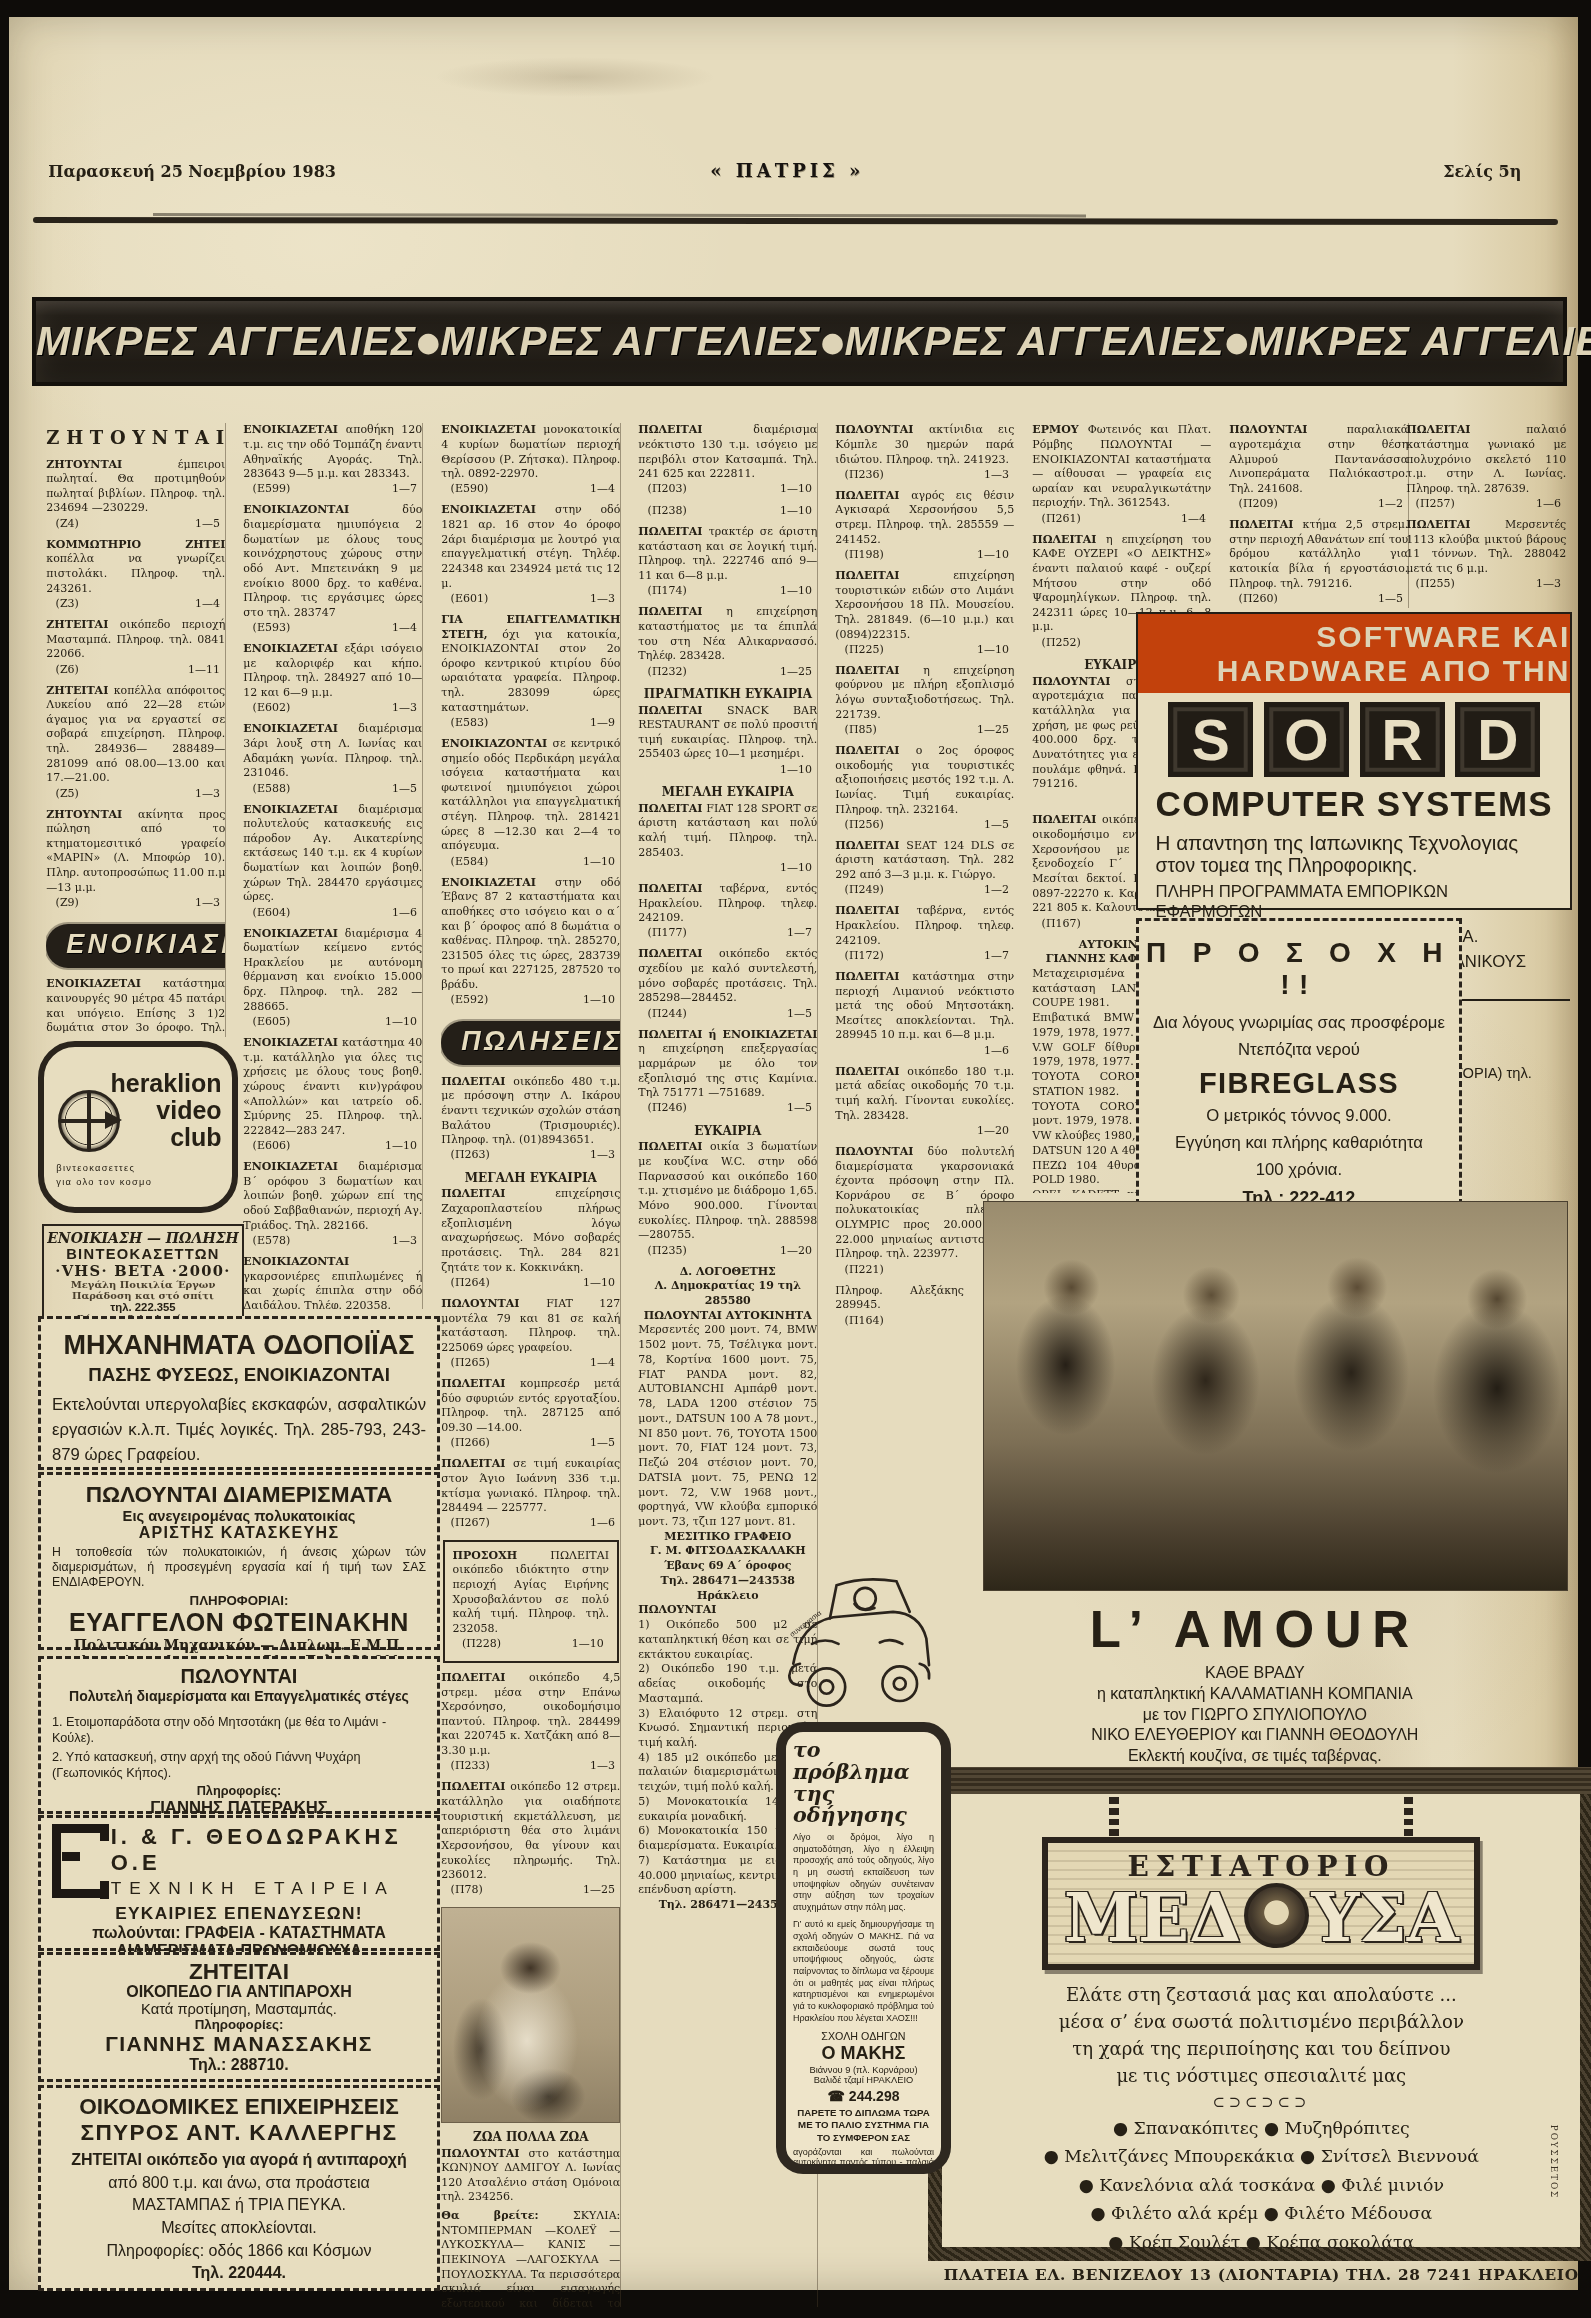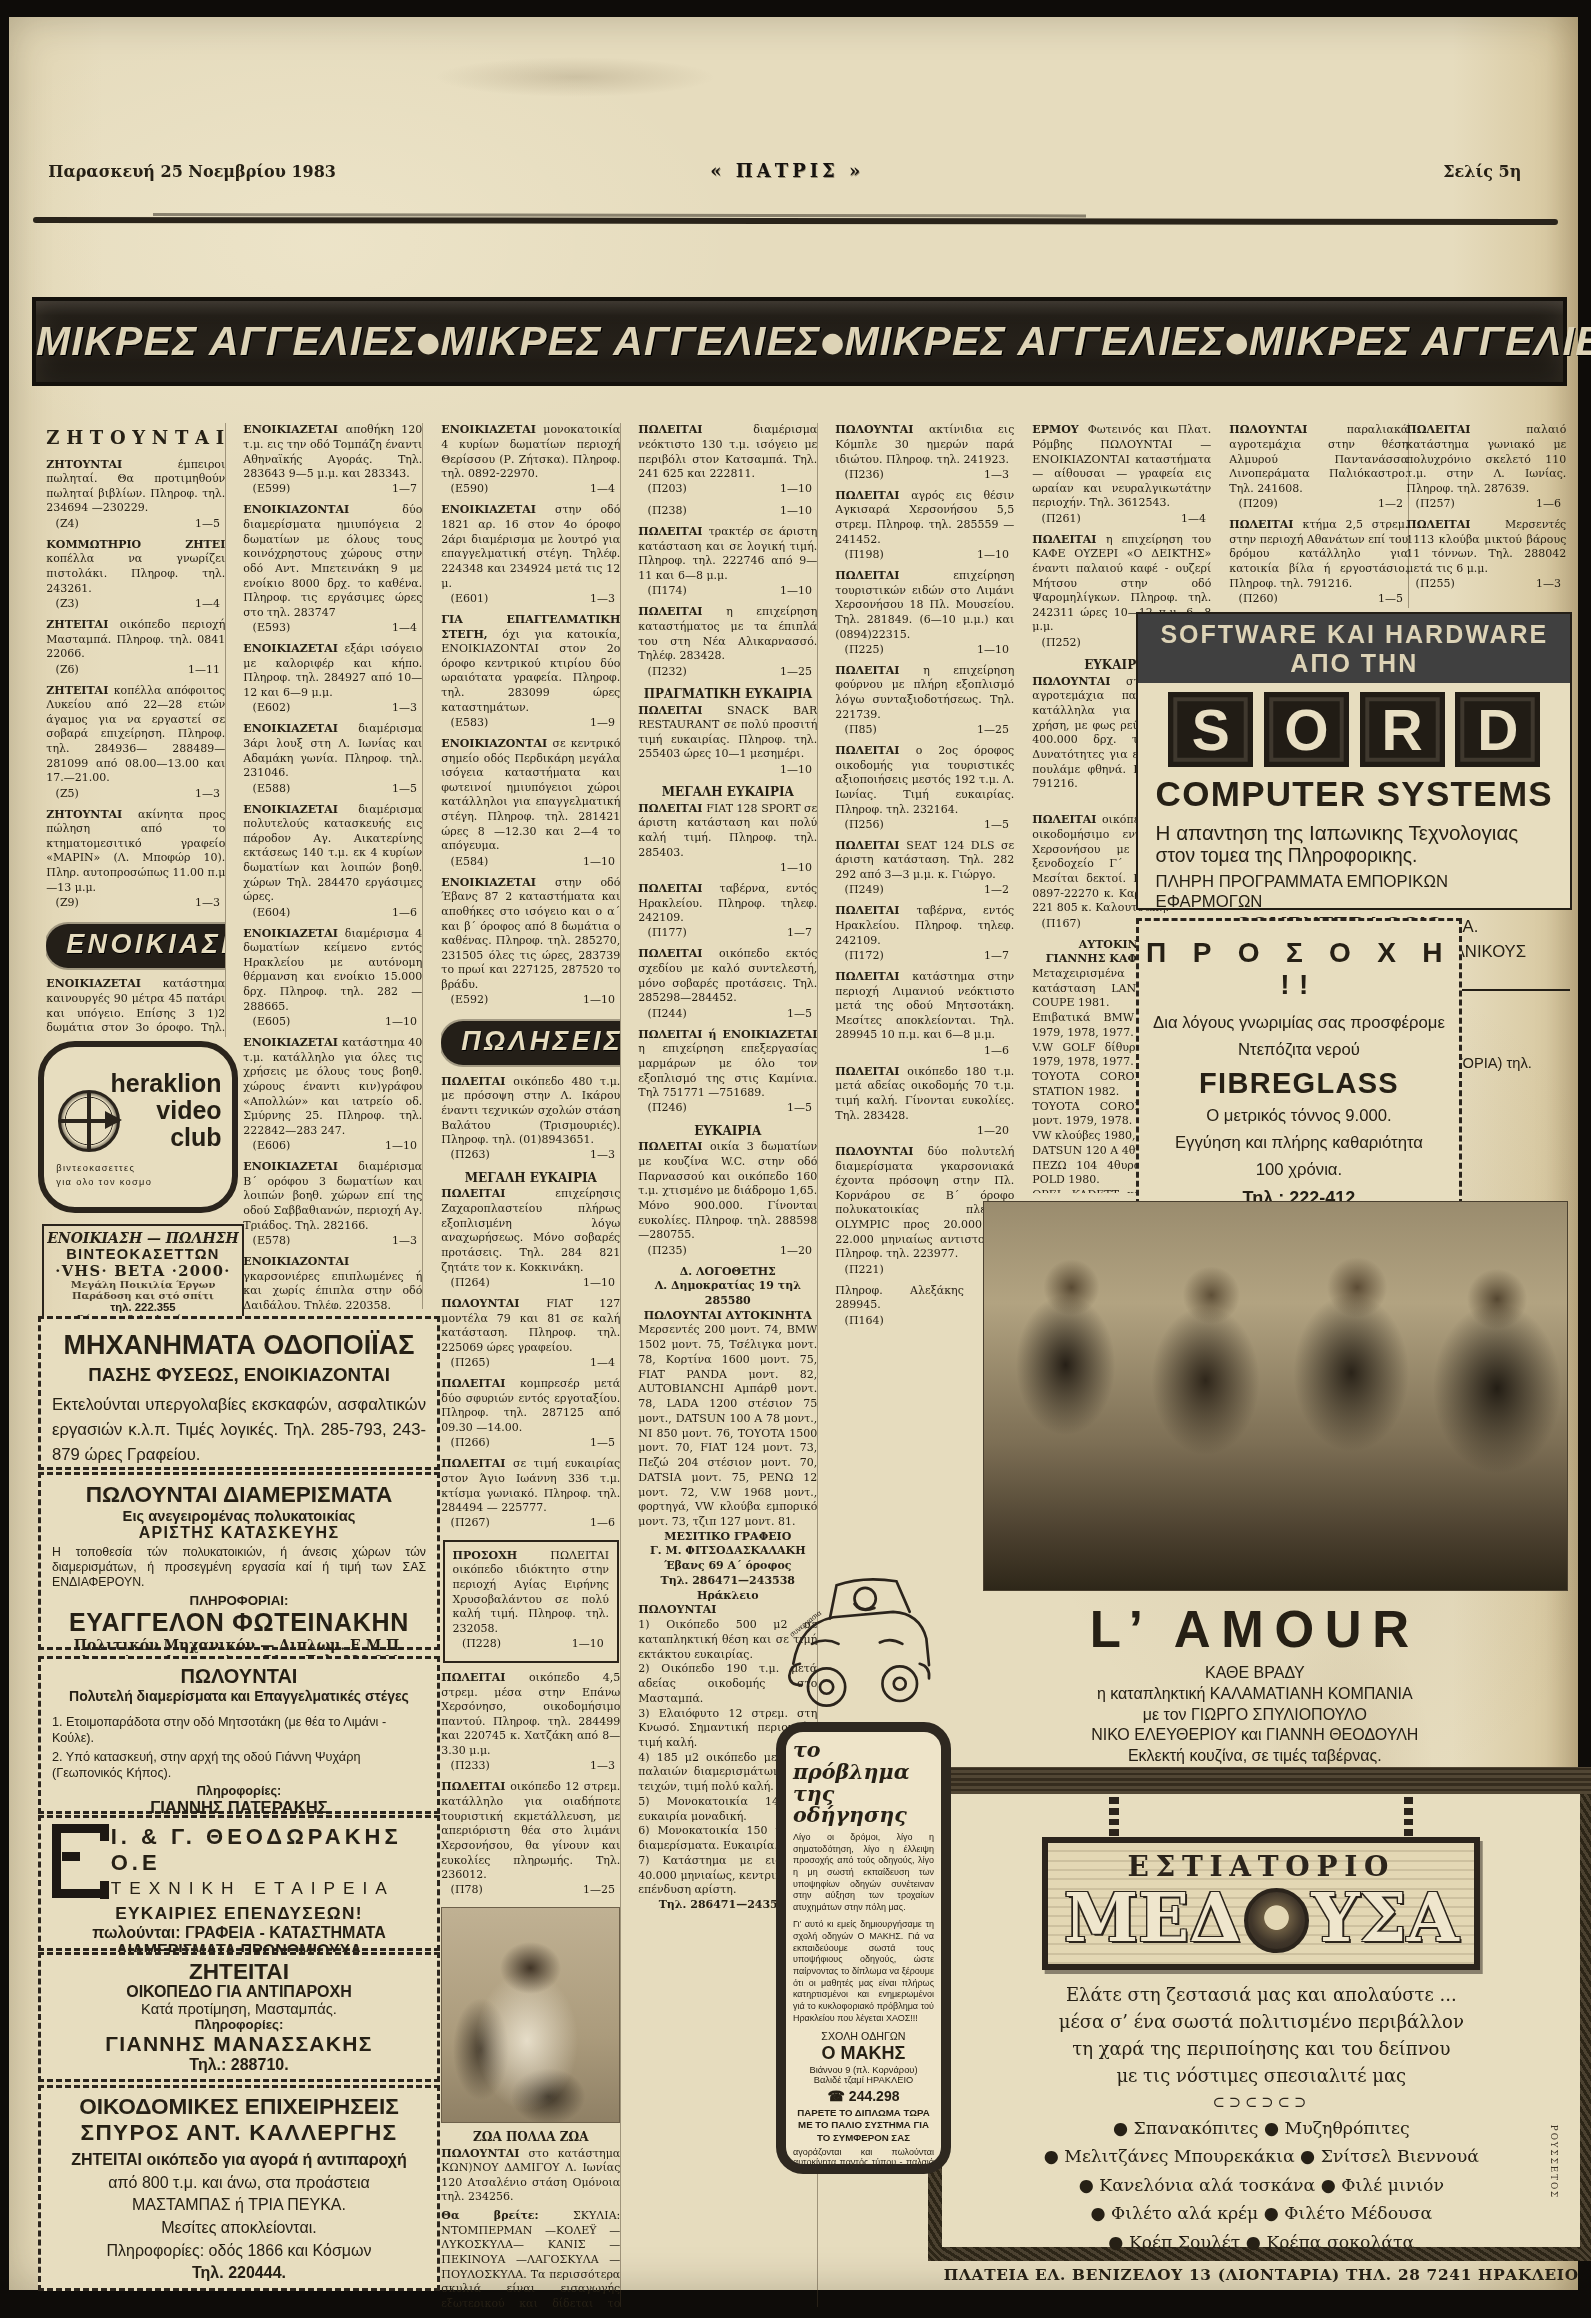--- a/index.html
+++ b/index.html
@@ -75,21 +75,21 @@
       linear-gradient(180deg,#c0b193 0,#ab9b7c 60%,#8f8065 100%);
   }
 
   
   .dbox{position:absolute;background:#e7ddbf;}
   .solidb{border:2.7px solid #231e16;}
   .wavy{border:3.3px dashed #2b251d;}
   .center{text-align:center;}
 
   
-  #sord .strip{background:#404040;color:#ddd3b6;font-family:"Liberation Sans",sans-serif;font-weight:bold;font-size:25px;letter-spacing:2px;text-align:center;padding:5.3px 0;}
+  #sord .strip{background:#c2410c;color:#ddd3b6;font-family:"Liberation Sans",sans-serif;font-weight:bold;font-size:30px;letter-spacing:2px;text-align:right;padding:5.3px 0;}
   #sord .logo{display:flex;justify-content:center;gap:10.7px;margin:9.3px 0 6.7px;}
   #sord .tile{width:85px;height:75px;background:#211c15;color:#e8dec2;display:flex;align-items:center;justify-content:center;font-family:"Liberation Sans",sans-serif;font-weight:900;font-size:57px;box-shadow:inset 0 0 0 5.3px #211c15, inset 0 0 0 9.3px rgba(232,222,194,.15);}
   #sord .cs{font-family:"Liberation Sans",sans-serif;font-weight:bold;font-size:35px;letter-spacing:1.3px;display:flex;justify-content:space-between;padding:0 17.3px;margin:1.3px 0 6.7px;}
   #sord .g1{font-family:"Liberation Sans",sans-serif;font-size:20.6px;margin:0 17.3px;}
   #sord .g2{font-family:"Liberation Sans",sans-serif;font-size:19.3px;margin:0 17.3px 5.3px;}
   #sord .g3{font-family:"Liberation Sans",sans-serif;font-size:16.7px;margin:4px 17.3px 0;}
   #sord .g4{font-family:"Liberation Sans",sans-serif;font-size:16.7px;margin:0 17.3px;}
   #sord .g4 b{font-size:22.6px;}
   #sord .firm{border-top:2.7px solid #231e16;margin-top:6.7px;padding:5.3px 13.3px 0;font-family:"Liberation Sans",sans-serif;font-weight:900;font-size:24px;}
   #sord .store{display:flex;gap:9.3px;padding:1.3px 13.3px 5.3px;font-family:"Liberation Sans",sans-serif;font-size:10.7px;align-items:center;}
@@ -133,21 +133,21 @@
   #medusa .chain{position:absolute;top:12px;width:9.3px;height:43px;background:repeating-linear-gradient(0deg,#2b241c 0 6.7px,transparent 6.7px 10.7px);}
   #medusa .chain.c1{left:167px;} #medusa .chain.c2{right:167px;}
   #medusa .sign{
     margin:56px auto 10.7px;width:426px;padding:6.7px 0 10.7px;
     border:6.7px solid #2b241c;background:
       repeating-linear-gradient(0deg,rgba(90,75,50,.16) 0 2px,transparent 2px 9.3px),#e3d7b4;
     box-shadow:2.7px 4px 0 rgba(43,36,28,.5);
   }
   #medusa .sign .top{font-size:28px;letter-spacing:6.7px;font-weight:bold;color:#2b241c;}
   #medusa .sign .nm{font-weight:900;font-size:67px;line-height:1.05;color:#efe6cd;
-    text-shadow:2px 2px 0 #2b241c,-1.3px -1.3px 0 #2b241c,1.3px -1.3px 0 #2b241c,-1.3px 1.3px 0 #2b241c;display:flex;align-items:flex-end;justify-content:center;gap:2.7px;}
+    text-shadow:2px 2px 0 #2b241c,-1.3px -1.3px 0 #2b241c,1.3px -1.3px 0 #2b241c,-1.3px 1.3px 0 #2b241c;display:flex;align-items:flex-start;justify-content:center;gap:2.7px;}
   .medhead{width:57px;height:57px;border-radius:50%;border:4px solid #2b241c;
     background:radial-gradient(circle at 50% 45%, #e3d7b4 28%, #6b5c42 30%, #40362a 60%, #2b241c 100%);}
   #medusa .tag{font-size:18px;line-height:1.5;margin:4px 27px;}
   #medusa .div{font-size:14.7px;letter-spacing:4px;margin:4px 0;color:#2b241c;}
   #medusa .menu{font-size:17.3px;line-height:1.65;font-weight:500;}
   #medusa .addr{font-size:15.3px;font-weight:bold;letter-spacing:0.7px;margin-top:9.3px;}
   #medusa .sig{position:absolute;right:-10.7px;bottom:80px;transform:rotate(90deg);font-size:8.7px;letter-spacing:2px;color:#3a3123;}
 
   
   #drive{

